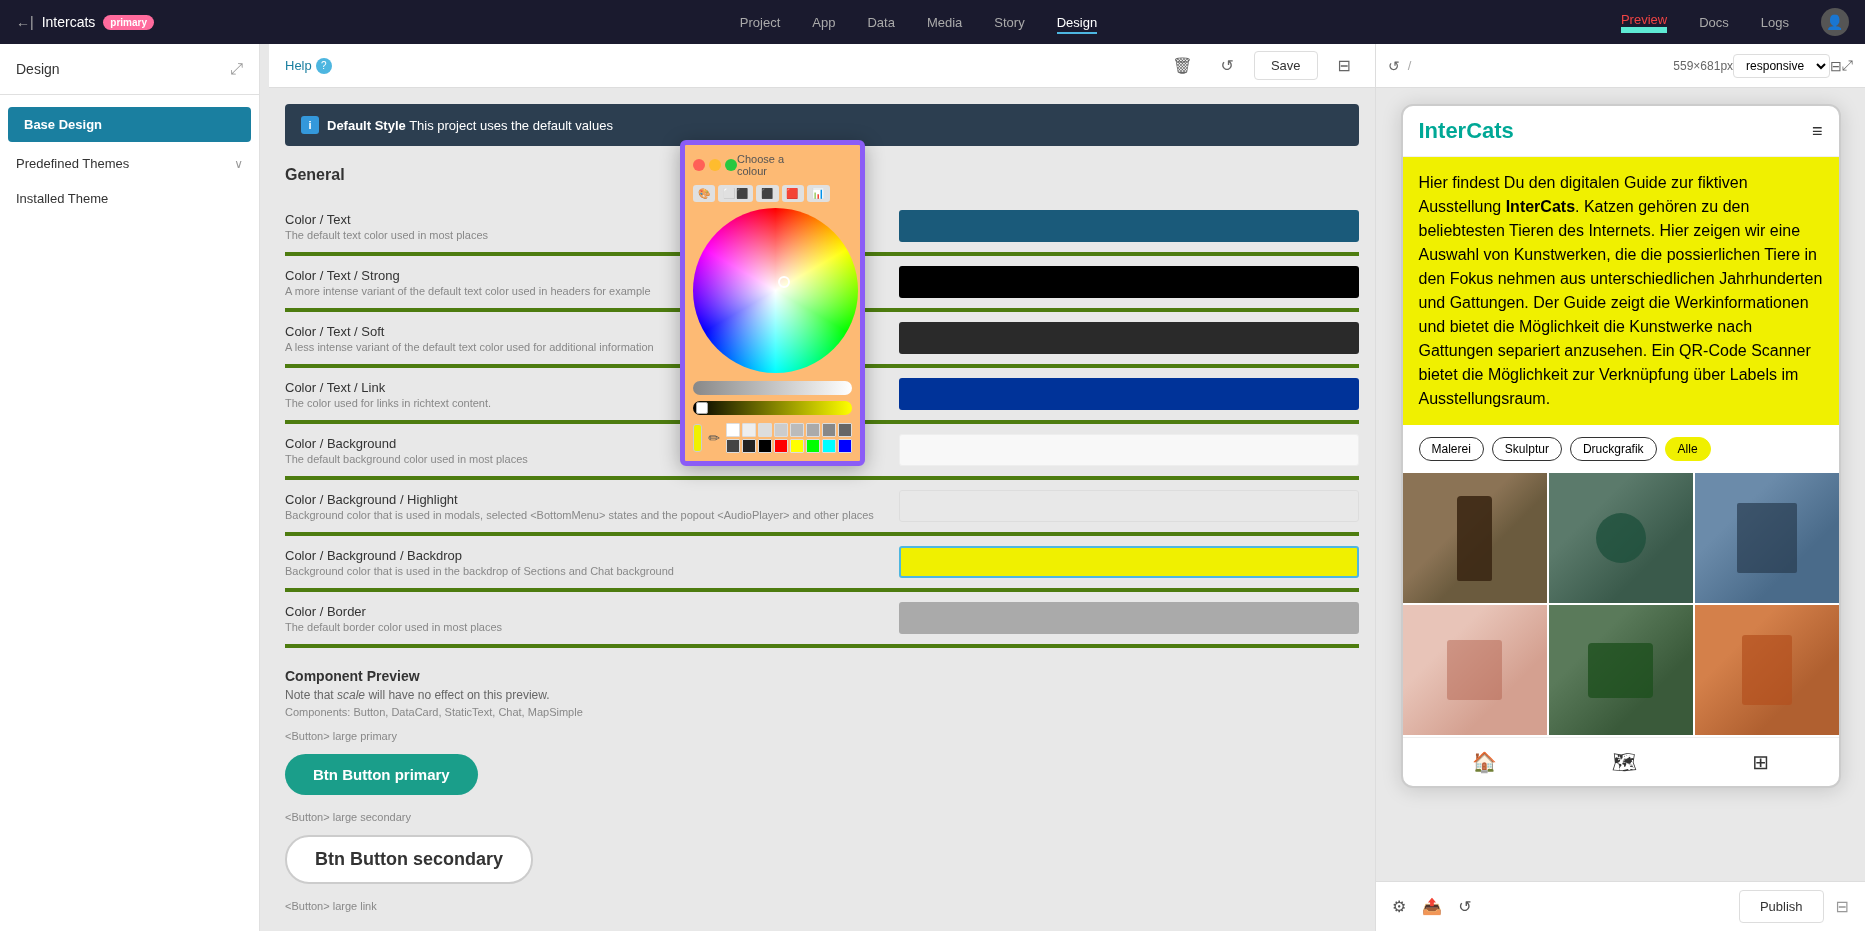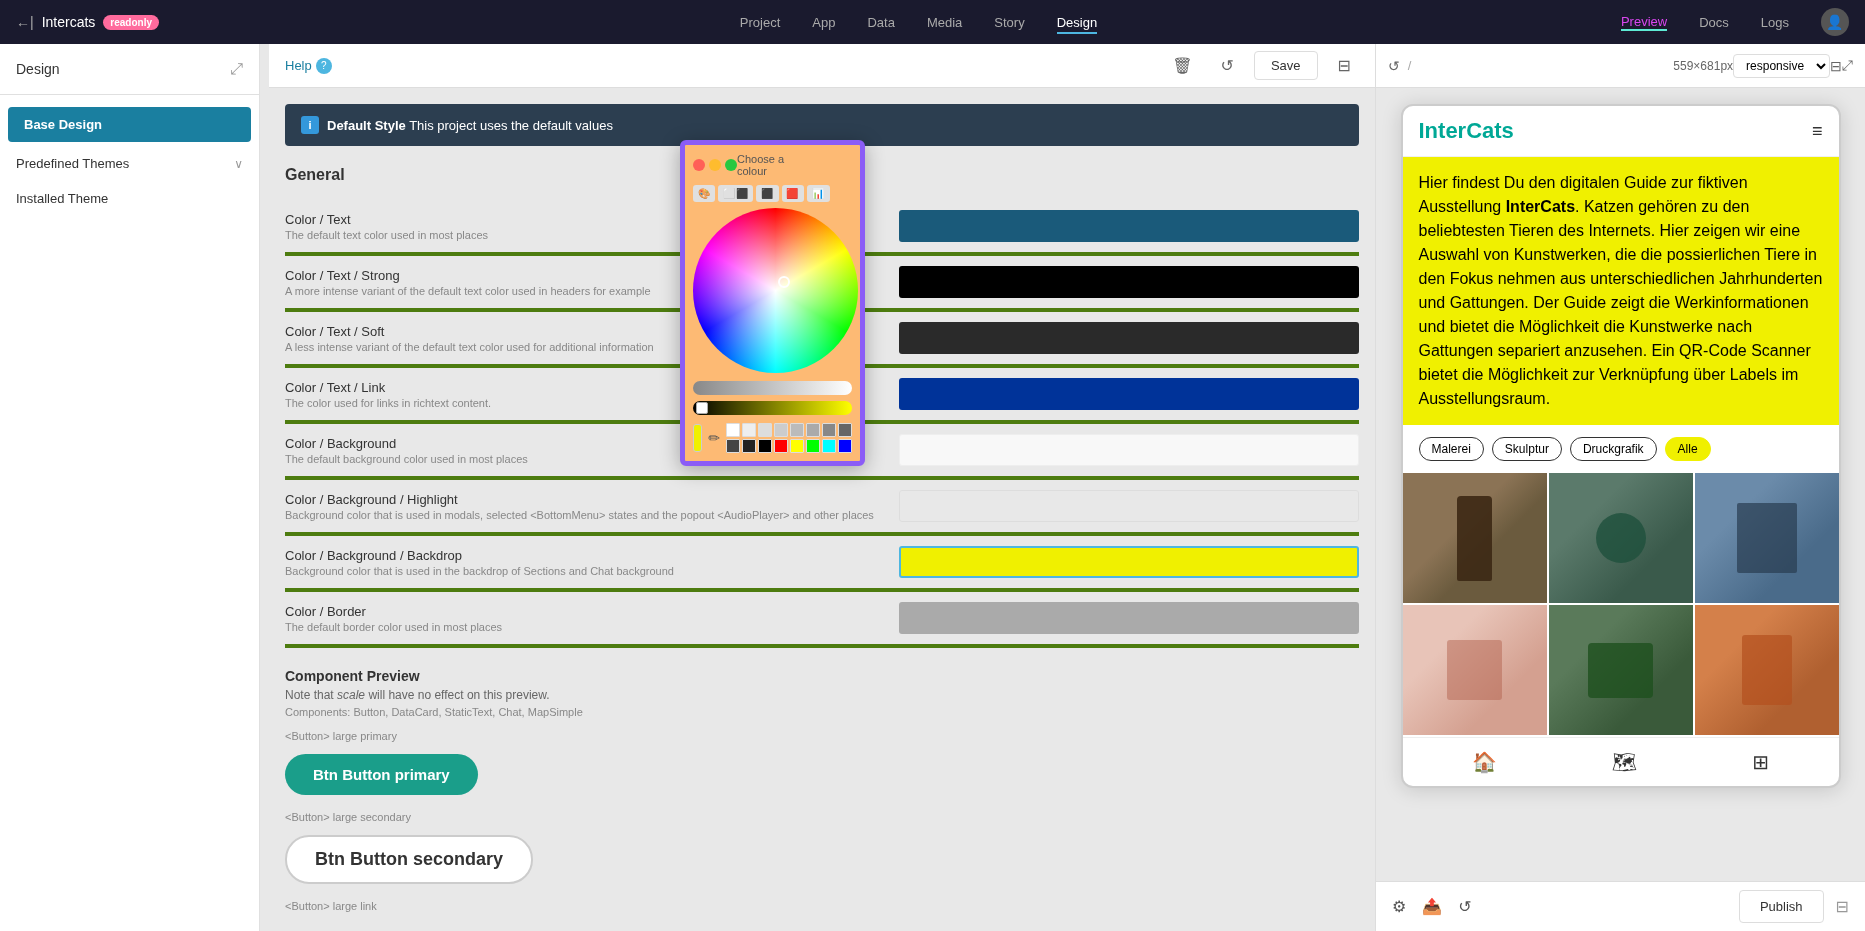--- a/index.html
+++ b/index.html
@@ -58,22 +58,22 @@
       gap: 32px;
       min-width: 200px;
       justify-content: flex-end;
     }
     .nav-link-right {
       color: #aaa;
       font-size: 13px;
       cursor: pointer;
     }
     .nav-link-right.active {
-      color: #d946ef;
-      border-bottom: 2px solid #5eead4;
+      color: #ef4444;
+      border-bottom: 6px solid #5eead4;
     }
     .avatar {
       width: 28px;
       height: 28px;
       border-radius: 50%;
       background: #555;
       display: flex;
       align-items: center;
       justify-content: center;
       color: white;
@@ -664,21 +664,21 @@
       justify-content: center;
     }
   </style>
 </head>
 <body>
 
 <div class="top-nav">
   <div class="top-nav-left">
     <span style="color:#aaa;font-size:14px;">←|</span>
     <span class="logo-text">Intercats</span>
-    <span class="readonly-badge">readonly</span>
+    <span class="readonly-badge">primary</span>
   </div>
   <div class="top-nav-center">
     <a class="nav-link">Project</a>
     <a class="nav-link">App</a>
     <a class="nav-link">Data</a>
     <a class="nav-link">Media</a>
     <a class="nav-link">Story</a>
     <a class="nav-link active">Design</a>
   </div>
   <div class="top-nav-right">

